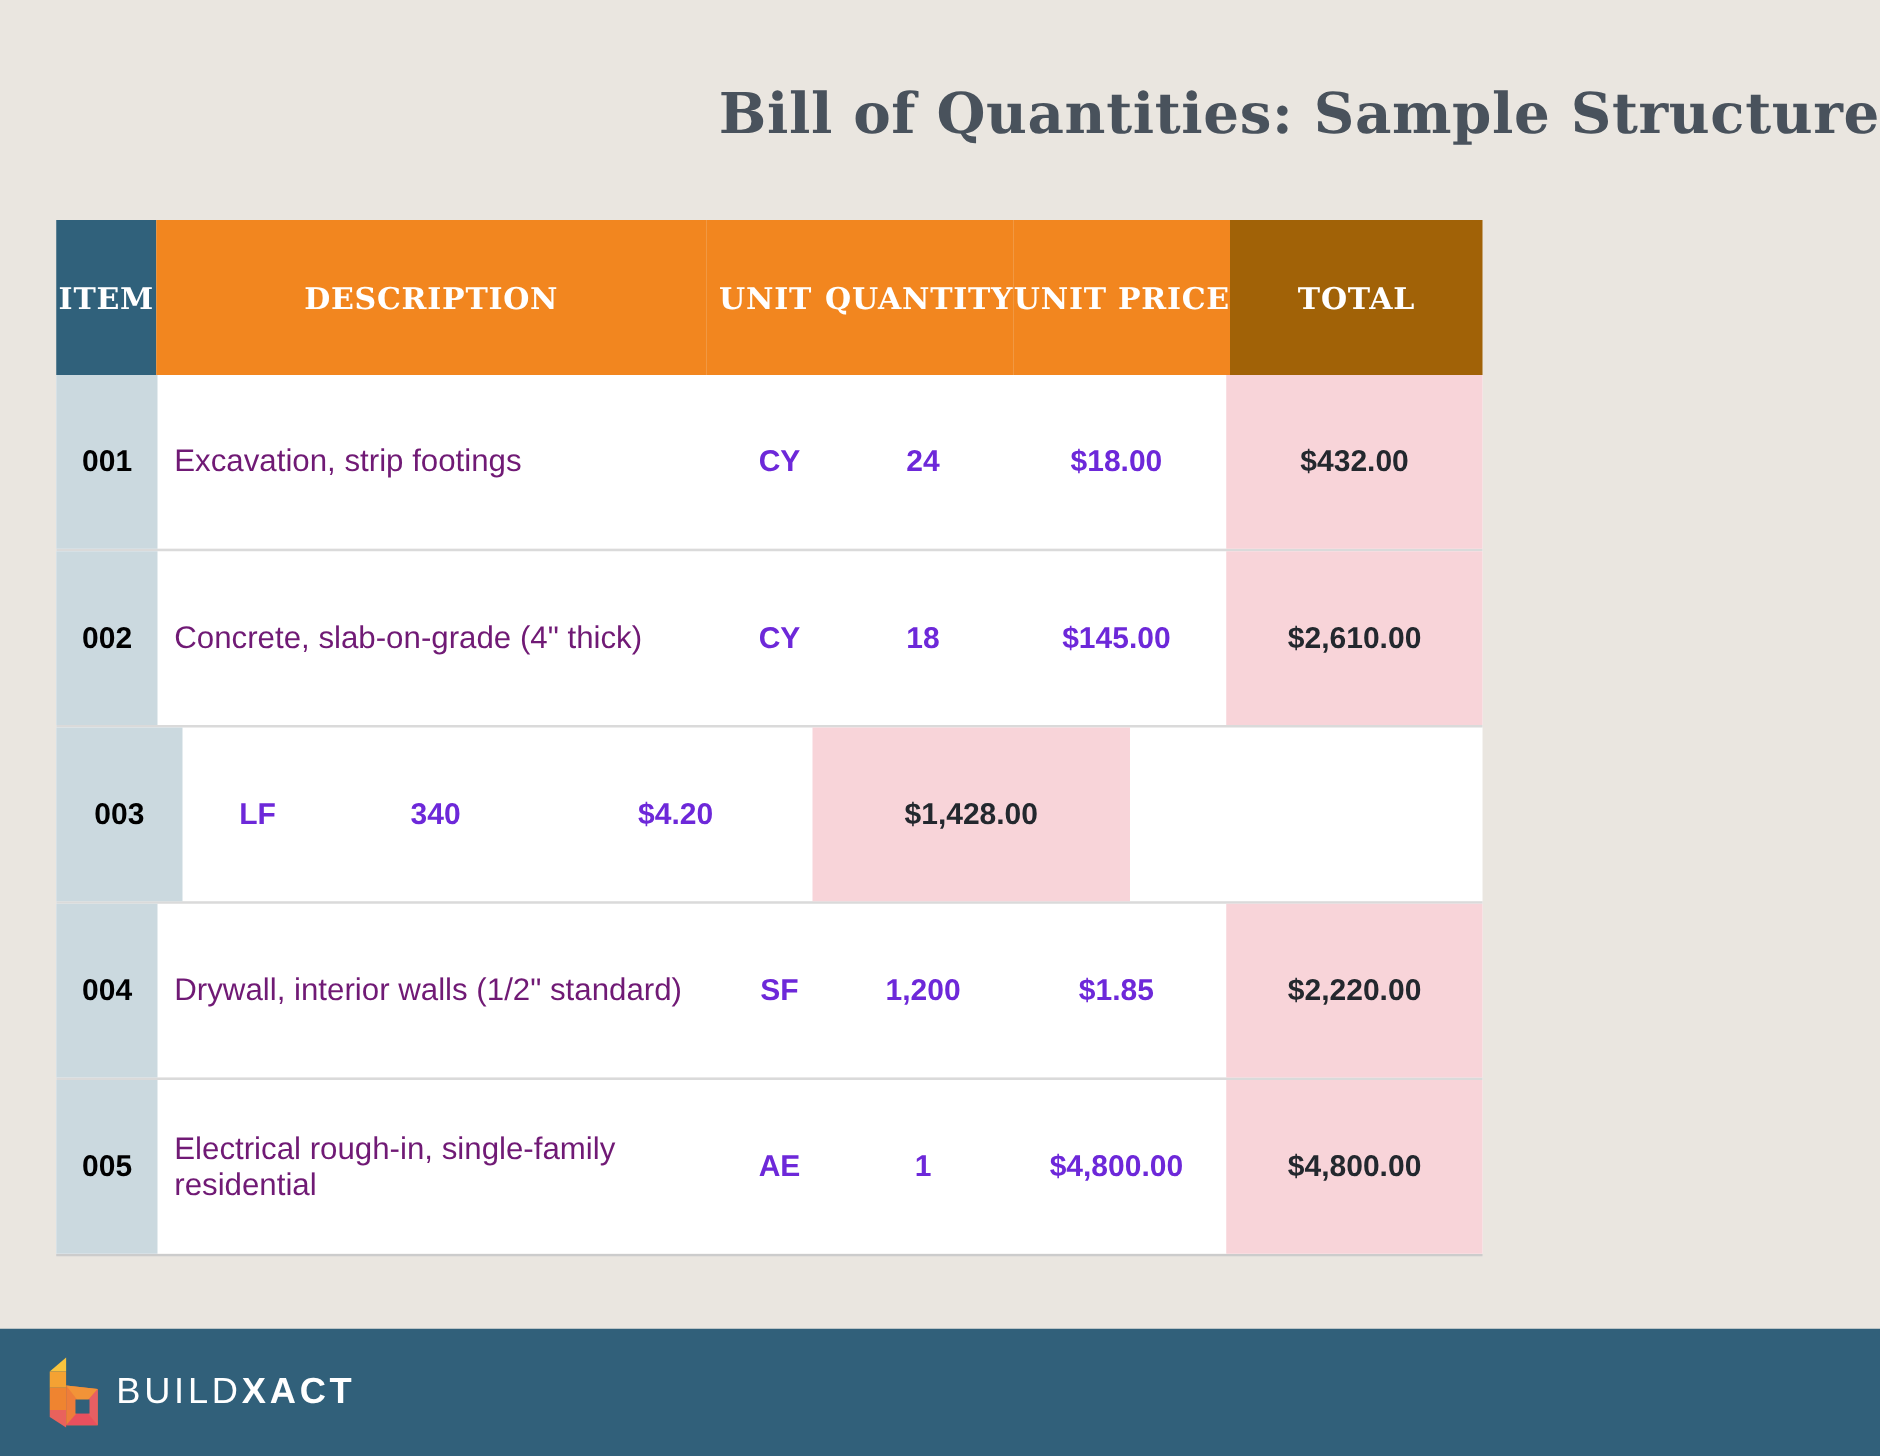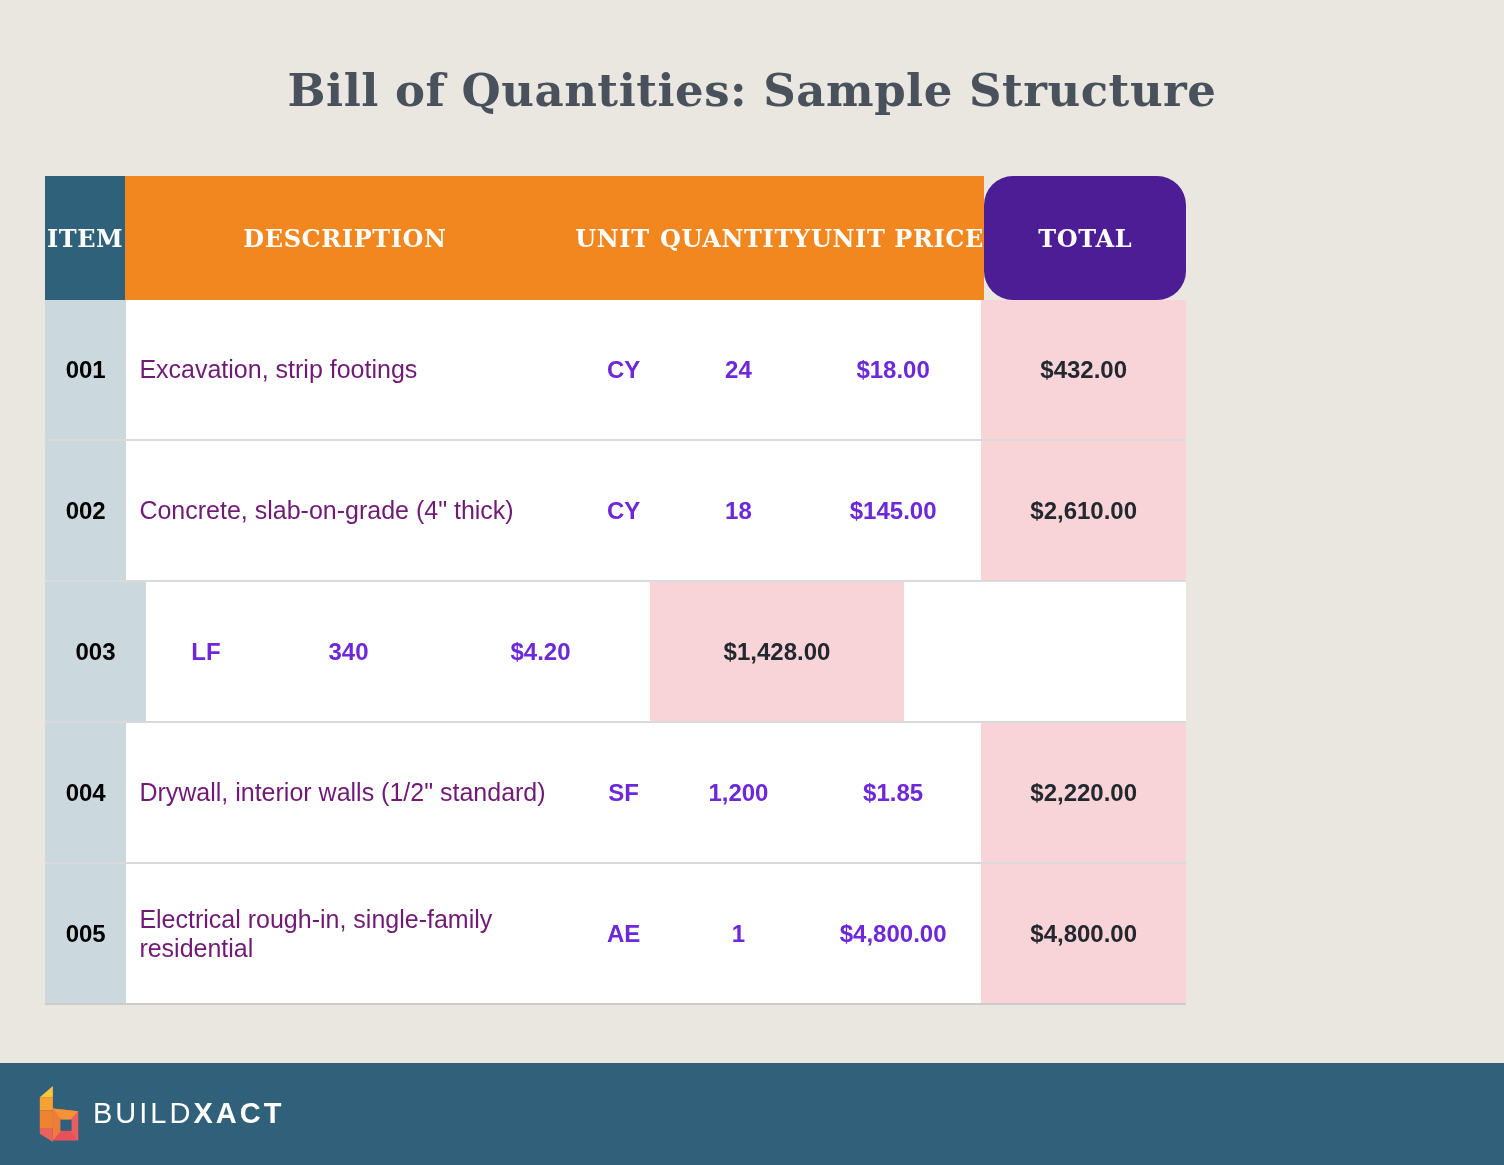--- a/index.html
+++ b/index.html
@@ -14,21 +14,21 @@
     height: 1165px;
     background: #eae6e0;
     overflow: hidden;
   }
   .title {
     position: absolute;
     top: 64px;
     left: 0;
     width: 100%;
     margin: 0;
-    text-align: center;
+    text-align: right;
     font-family: "DejaVu Serif", serif;
     font-weight: 700;
     font-size: 45px;
     letter-spacing: 0.5px;
     color: #49525c;
   }
   .boq-table {
     position: absolute;
     left: 45px;
     top: 176px;
@@ -55,21 +55,21 @@
   .header-row { height: 124px; }
   .header-row .cell {
     font-family: "DejaVu Serif", serif;
     font-weight: 700;
     font-size: 24px;
     letter-spacing: 0.6px;
     color: #ffffff;
   }
   .th-item   { background: #30617b; }
   .th-orange { background: #f2861f; }
-  .th-total  { background: #4c1d95; border-radius: 29px; }
+  .th-total  { background: #a16207; }
 
   .data-row { height: 139px; background: #ffffff; }
   .data-row + .data-row { border-top: 2px solid #dadada; }
 
   .data-row .c-item {
     background: #cbd9df;
     font-weight: 700;
     font-size: 24px;
     color: #000000;
   }

